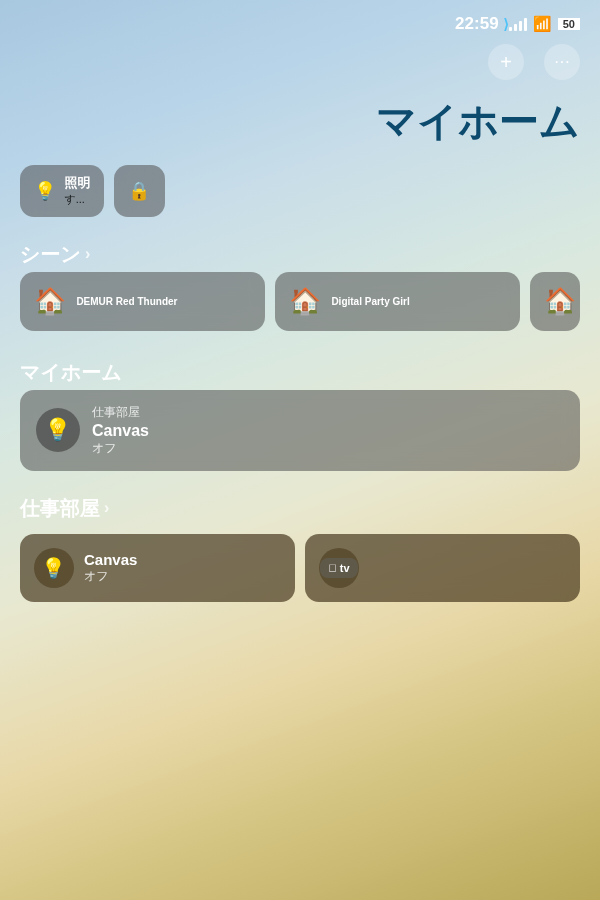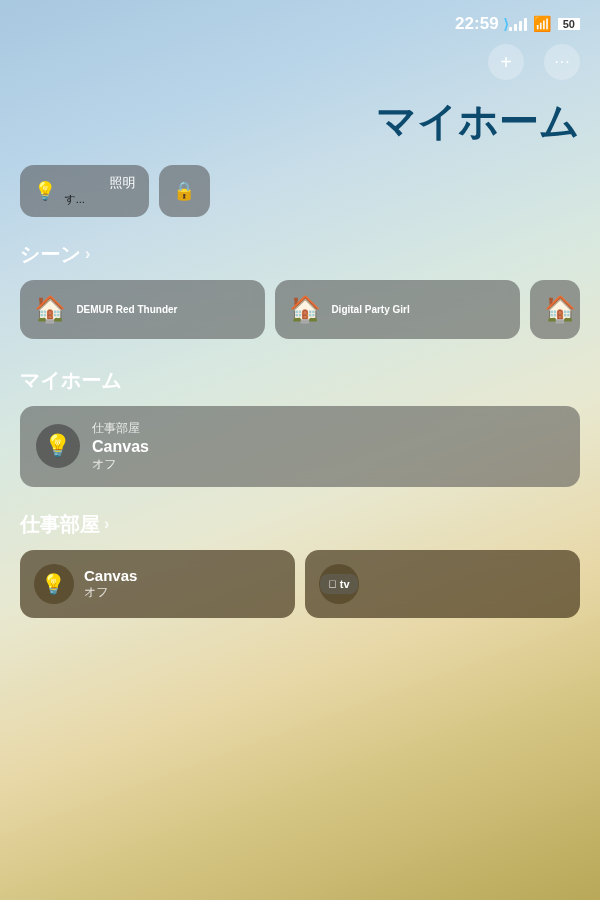--- a/index.html
+++ b/index.html
@@ -107,34 +107,33 @@
       align-items: center;
       gap: 8px;
       cursor: pointer;
     }
     .quick-tile-icon {
       font-size: 18px;
     }
     .quick-tile-text {
       color: white;
       font-size: 13px;
-      font-weight: 400;
+      font-weight: 700;
       line-height: 1.3;
-      margin-left: 45px;
     }
     .quick-tile-sub {
       font-weight: 400;
       font-size: 11px;
       opacity: 0.85;
     }
 
     .section-header {
       display: flex;
       align-items: center;
-      padding: 4px 20px 12px;
+      padding: 4px 20px 4px;
       color: white;
       font-size: 20px;
       font-weight: 600;
       cursor: pointer;
     }
     .section-chevron {
       font-size: 16px;
       margin-left: 4px;
       opacity: 0.8;
     }

